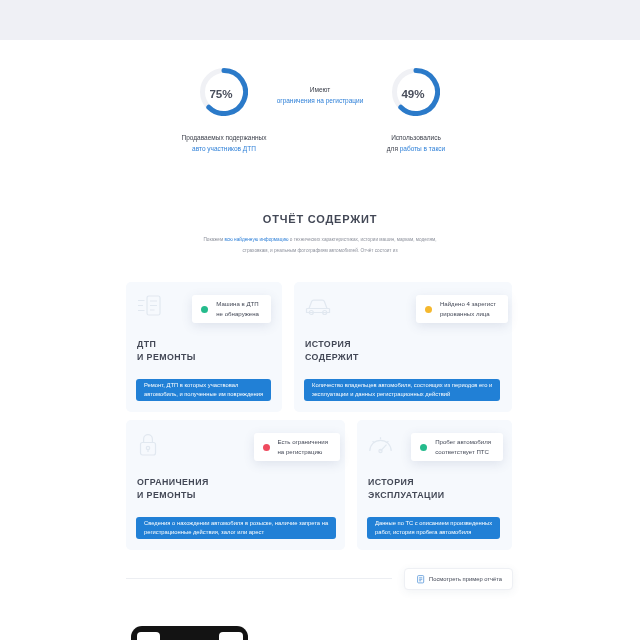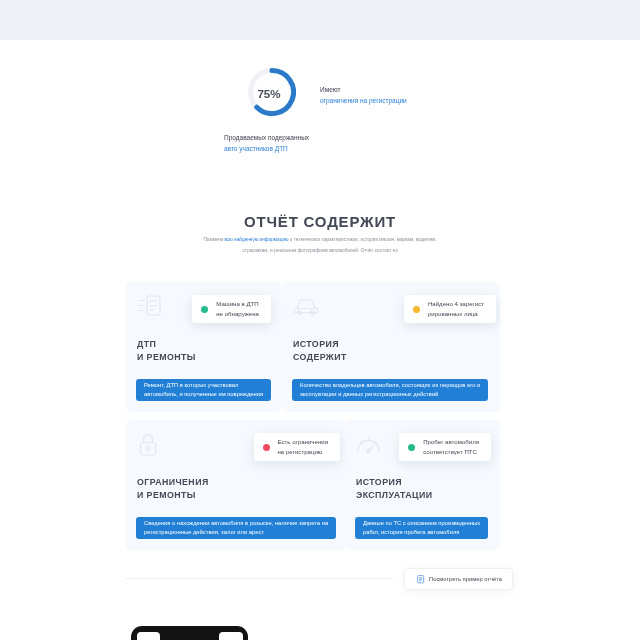--- a/index.html
+++ b/index.html
@@ -2,35 +2,35 @@
 <html><head>
 <meta charset="utf-8">
 <style>
 *{box-sizing:border-box;margin:0;padding:0}
 html,body{width:640px;height:640px;overflow:hidden}
 body{font-family:"Liberation Sans",sans-serif;background:#ffffff;position:relative}
 .topband{position:absolute;left:0;top:0;width:640px;height:40px;background:#eff0f5}
 
 
 .stats{position:absolute;left:0;top:68px;width:640px;display:flex;justify-content:center}
-.stat{width:96px;text-align:left}
+.stat{width:96px;text-align:center}
 .donut{position:relative;width:48px;height:48px;margin:0 auto}
 .donut svg{display:block}
 .pct{position:absolute;left:-3px;top:1px;width:48px;height:48px;display:flex;align-items:center;justify-content:center;font-size:11.6px;font-weight:700;color:#4a4f5c}
 .slabel{font-size:6.5px;line-height:1.62;color:#3b3f4a;margin-top:17px;white-space:nowrap}
 .slabel .b{color:#2f80d8}
 
 
-h2{position:absolute;left:0;top:213px;width:640px;text-align:center;font-size:15px;font-weight:700;letter-spacing:0.8px;color:#434856}
+h2{position:absolute;left:0;top:213px;width:640px;text-align:center;font-size:11px;font-weight:700;letter-spacing:0.8px;color:#434856}
 .intro{position:absolute;left:0;top:235px;width:640px;text-align:center;font-size:4.7px;line-height:2.25;color:#8b8f9a}
 .intro a{color:#2f80d8;text-decoration:none}
 
 
 .grid{position:absolute;left:126px;top:282px;width:386px}
-.row{display:flex;}
+.row{display:flex;gap:12px}
 .row2{margin-top:8px}
 .card{background:#f6f9fd;border-radius:5px;height:130px;position:relative}
 .wm{position:absolute;left:11px;top:13px}
 .ctitle{position:absolute;left:11px;top:55.5px;font-size:8.8px;font-weight:700;line-height:1.56;color:#434856;letter-spacing:.42px}
 .bluebar{position:absolute;left:10px;top:97px;height:22px;width:max-content;align-items:flex-start;background:#2180d6;border-radius:3px;color:#ffffff;font-size:5.8px;line-height:1.56;padding:0 8px;white-space:nowrap;display:flex;flex-direction:column;justify-content:center}
 .badge{position:absolute;top:13px;background:#fff;border-radius:3px;padding:0 12px 0 9px;height:28px;font-size:6.1px;line-height:1.6;color:#434856;display:flex;gap:8px;align-items:center;box-shadow:0 3px 11px rgba(60,80,120,.13);white-space:nowrap}
 .dot{width:7px;height:7px;border-radius:50%;flex:none}
 
 
 .divider{position:absolute;left:126px;top:578px;width:266px;height:1px;background:#eceef2}
@@ -51,20 +51,30 @@
    <svg width="48" height="48" viewBox="0 0 48 48">
           <circle cx="24" cy="24" r="21.5" fill="none" stroke="#f0f1f5" stroke-width="5"></circle>
           <path d="M24 2.5 A21.5 21.5 0 1 1 8.8 39.2" fill="none" stroke="#2b7ac9" stroke-width="5" stroke-linecap="round"></path>
         </svg>
    <div class="pct">75%</div>
   </div>
   <div class="slabel"><span>Продаваемых подержанных</span><br><span class="b">авто участников ДТП</span></div>
  </div>
  <div class="stat">
   <div class="slabel"><span>Имеют</span><br><span class="b">ограничения на регистрации</span></div>
+ </div>
+ <div class="stat">
+  <div class="donut">
+   <svg width="48" height="48" viewBox="0 0 48 48">
+          <circle cx="24" cy="24" r="21.5" fill="none" stroke="#f0f1f5" stroke-width="5"></circle>
+          <path d="M24 2.5 A21.5 21.5 0 1 1 8.8 39.2" fill="none" stroke="#2b7ac9" stroke-width="5" stroke-linecap="round"></path>
+        </svg>
+   <div class="pct">49%</div>
+  </div>
+  <div class="slabel"><span>Использовались</span><br><span>для </span><span class="b">работы в такси</span></div>
  </div>
 </div>
 
 <h2>ОТЧЁТ СОДЕРЖИТ</h2>
 <div class="intro"><span>Покажем </span><a href="#">всю найденную информацию</a><span> о технических характеристиках, истории машин, маркам, моделям,</span><br><span>страховкам, и реальным фотографиям автомобилей. Отчёт состоит из</span></div>
 
 <div class="grid">
  <div class="row">
   <div class="card" style="width:156px">
    <div class="wm">

